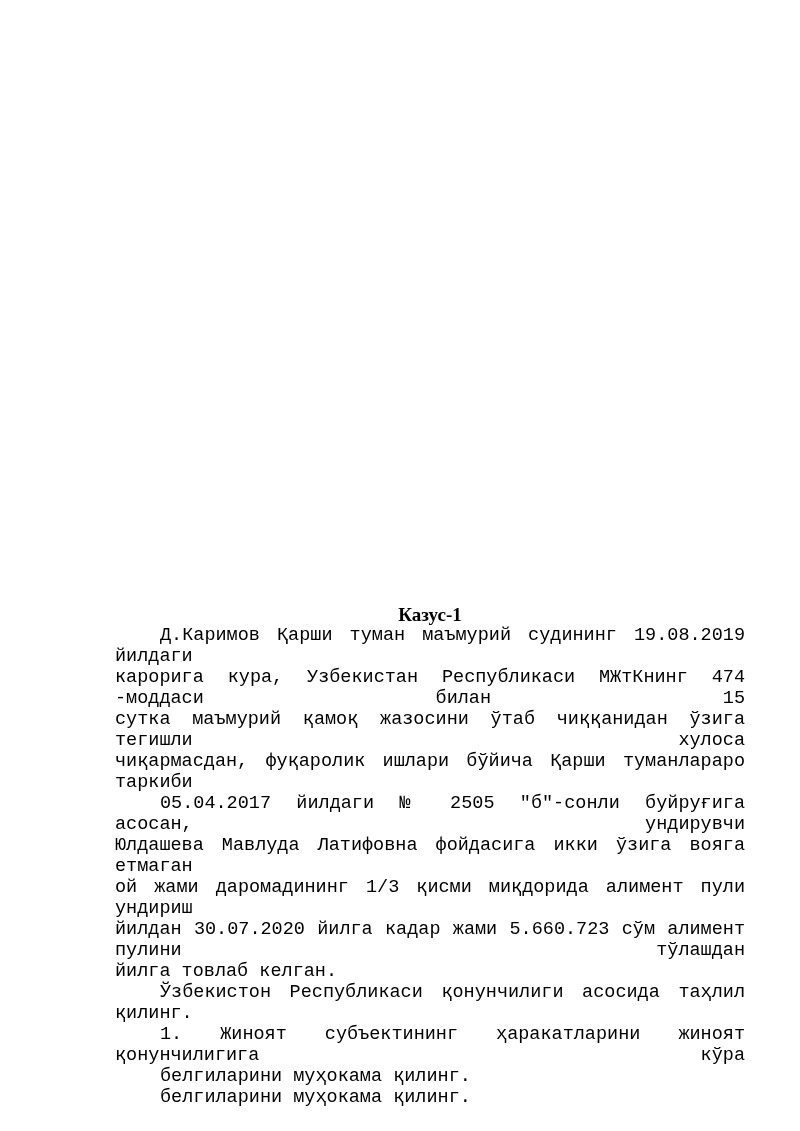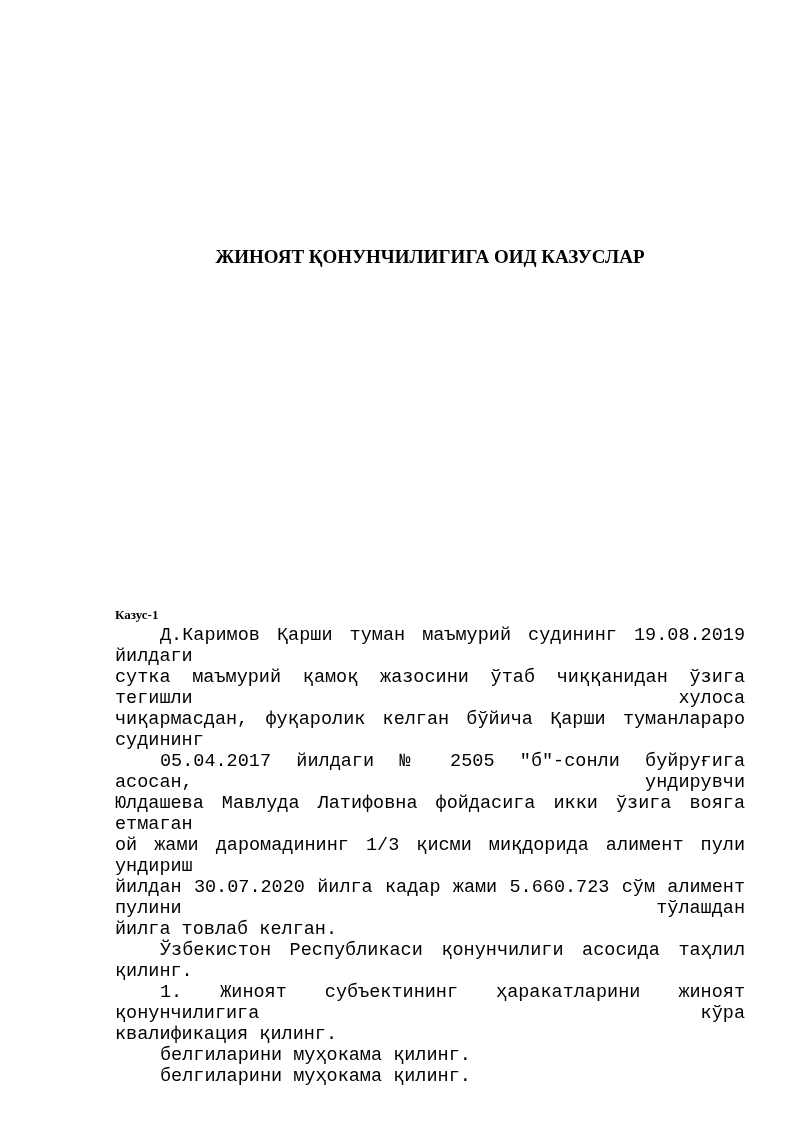--- a/index.html
+++ b/index.html
@@ -25,59 +25,59 @@
   }
   .content {
     position: absolute;
     top: 604px;
     left: 115px;
     width: 630px;
     font-size: 18.5px;
     line-height: 21px;
   }
   .section-heading {
+    text-align: center;
     font-weight: 700;
-    font-size: 13px;
+    font-size: 19px;
     line-height: 21px;
   }
   .para .line {
     text-align: justify;
     text-align-last: justify;
     font-family: Liberation Mono, monospace;
   }
   .para .line:first-child { text-indent: 45px; }
   .para .line.last { text-align-last: left; }
 </style>
 </head>
 <body>
 
 <div class="page">
-  <div class="doc-title">ЖИНОЯТ ҚОНУНЧИЛИГИГА ОИД КАЗУСЛАР</div>
 
   <div class="content">
     <div class="section-heading">Казус-1</div>
     <div>
         <div class="para">
           <div class="line">Д.Каримов Қарши туман маъмурий судининг 19.08.2019 йилдаги</div>
+          <div class="line">карорига кура, Узбекистан Республикаси МЖтКнинг 474 -моддаси билан 15</div>
           <div class="line">сутка маъмурий қамоқ жазосини ўтаб чиққанидан ўзига тегишли хулоса</div>
-          <div class="line last">чиқармасдан, фуқаролик келган бўйича Қарши туманлараро судининг</div>
+          <div class="line last">чиқармасдан, фуқаролик ишлари бўйича Қарши туманлараро таркиби</div>
         </div>
         <div class="para">
           <div class="line">05.04.2017 йилдаги № 2505 "б"-сонли буйруғига асосан, ундирувчи</div>
           <div class="line">Юлдашева Мавлуда Латифовна фойдасига икки ўзига вояга етмаган</div>
           <div class="line">ой жами даромадининг 1/3 қисми миқдорида алимент пули ундириш</div>
           <div class="line">йилдан 30.07.2020 йилга кадар жами 5.660.723 сўм алимент пулини тўлашдан</div>
           <div class="line last">йилга товлаб келган.</div>
         </div>
         <div class="para">
           <div class="line last">Ўзбекистон Республикаси қонунчилиги асосида таҳлил қилинг.</div>
         </div>
         <div class="para">
           <div class="line">1. Жиноят субъектининг ҳаракатларини жиноят қонунчилигига кўра</div>
-          <div class="line last">квалификация қилинг.</div>
         </div>
         <div class="para">
           <div class="line last">белгиларини муҳокама қилинг.</div>
         </div>
         <div class="para">
           <div class="line last">белгиларини муҳокама қилинг.</div>
         </div>
       </div>
   </div>
 </div>

